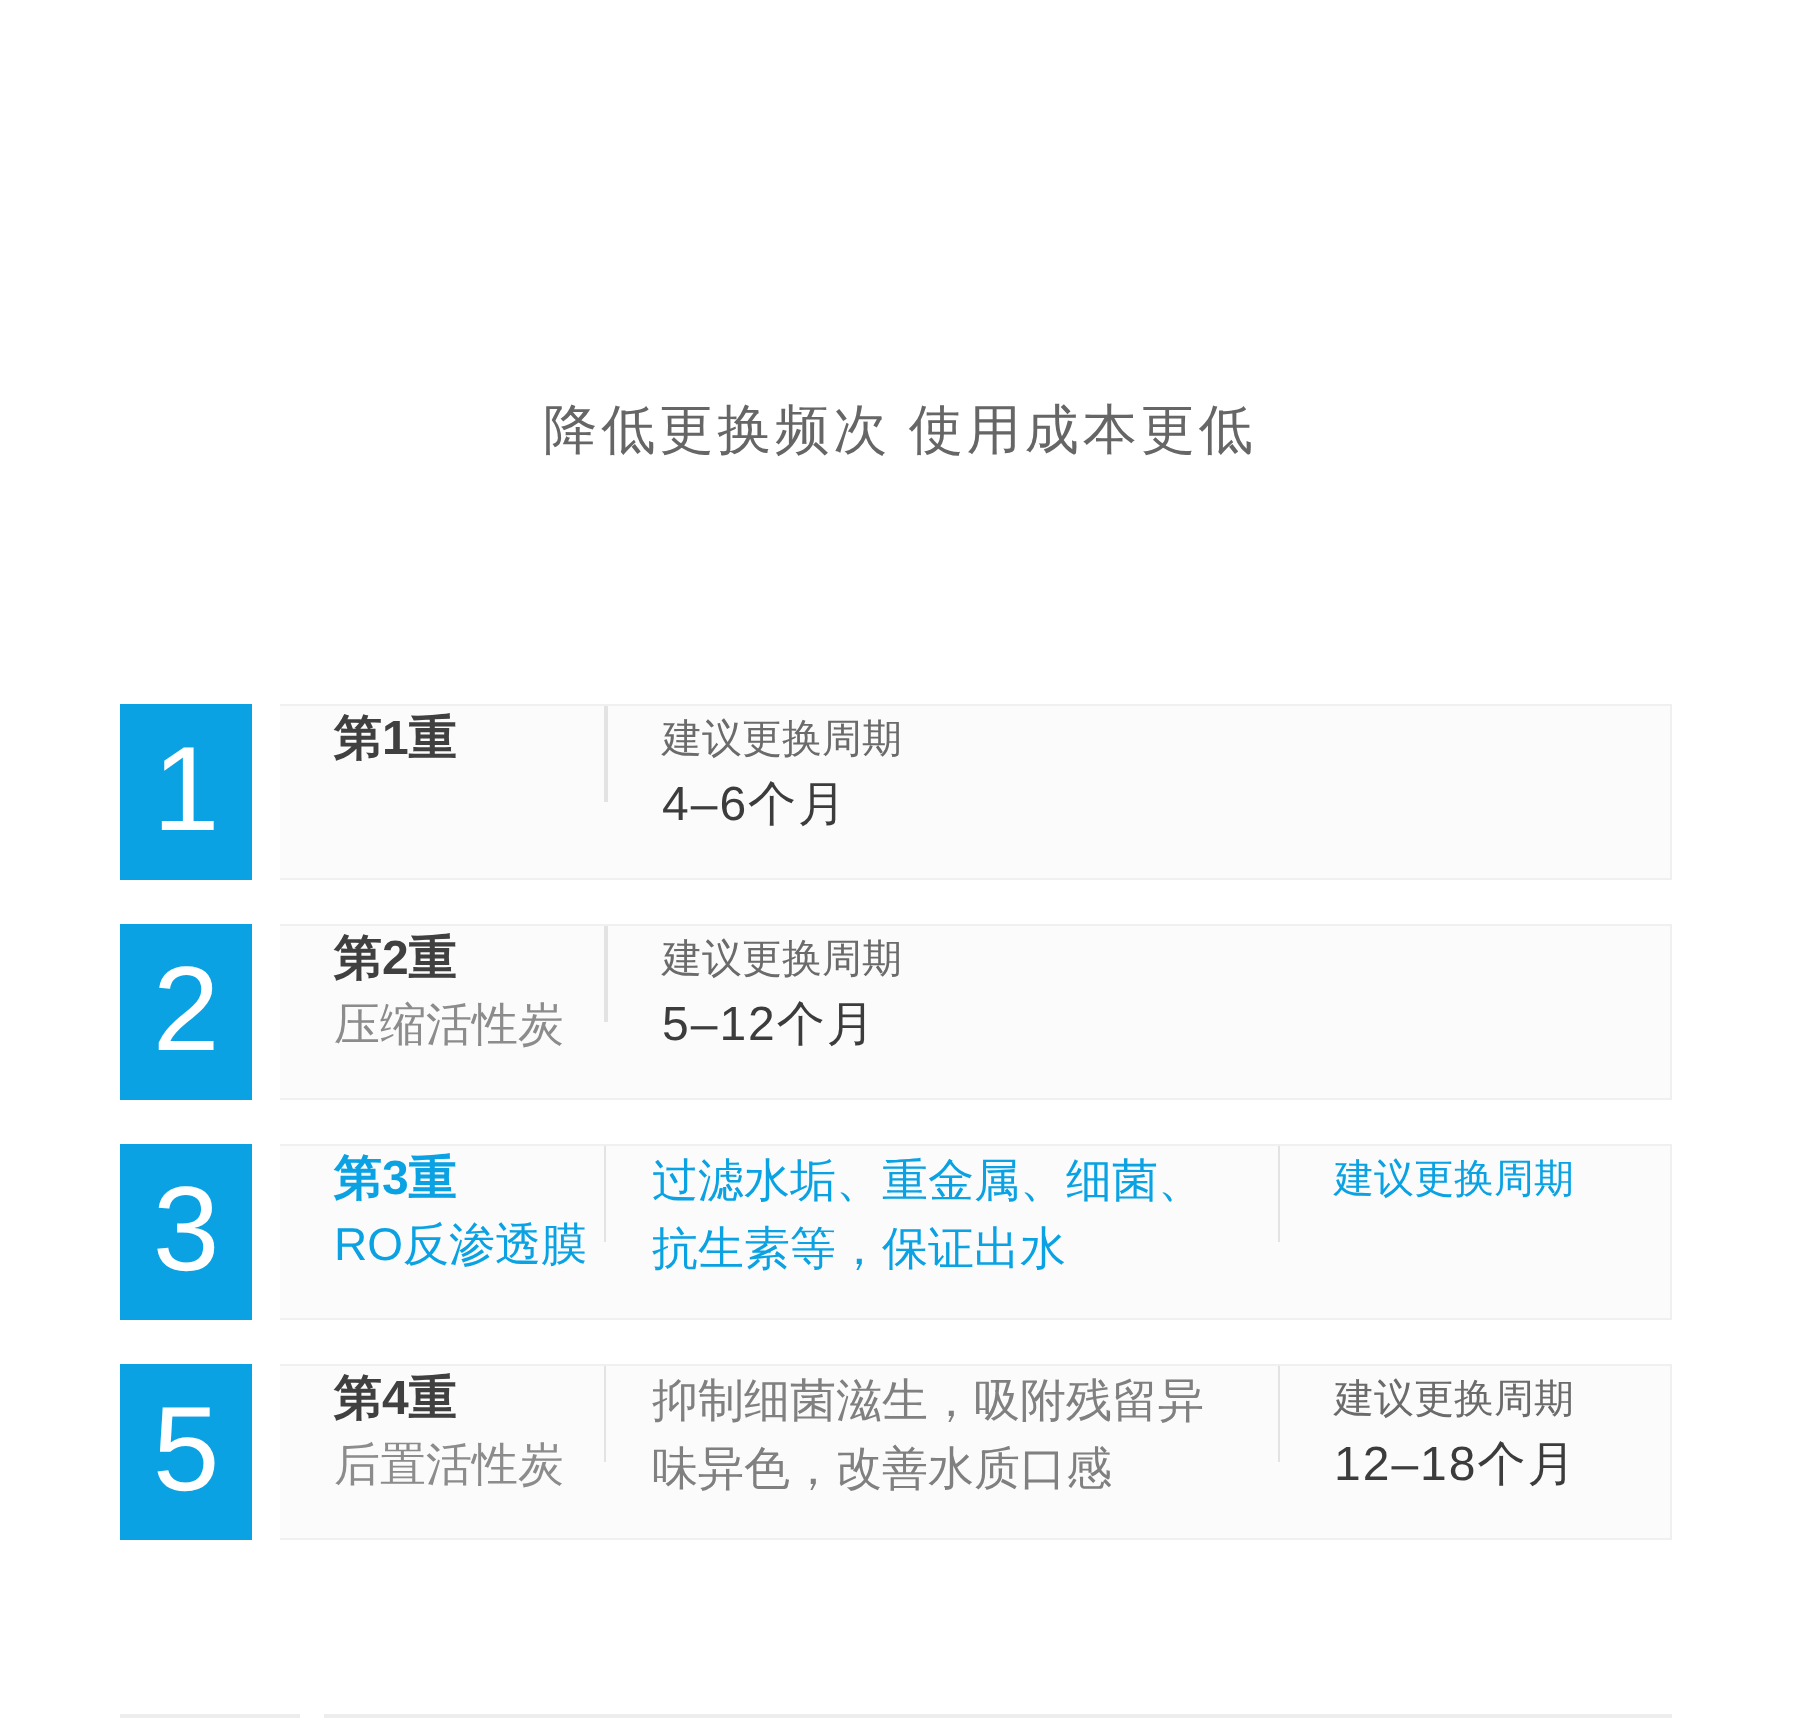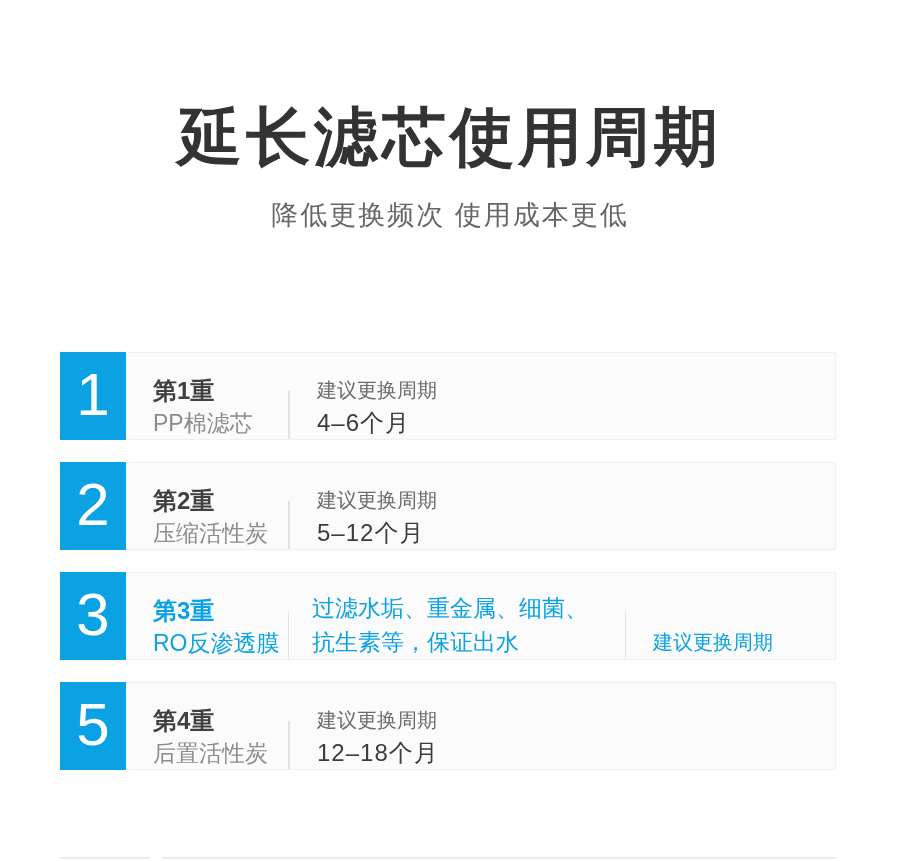--- a/index.html
+++ b/index.html
@@ -8,32 +8,32 @@
     font-family:"Liberation Sans","DejaVu Sans",sans-serif; }
   .page { position:relative; width:900px; height:861px; background:#fff; }
 
   .page-title {
     position:absolute; top:94px; left:0; width:900px;
     text-align:center; font-size:64px; font-weight:bold; color:#333333;
     letter-spacing:4px;
   }
   .page-subtitle {
     position:absolute; top:197px; left:0; width:900px;
-    text-align:center; font-size:27px; color:#666666; letter-spacing:2px;
+    text-align:center; font-size:27px; color:#666666; letter-spacing:2px;font-family:Liberation Serif, serif;
   }
 
   .stage-list { position:absolute; left:60px; top:352px; width:776px; }
   .row { display:flex; height:88px; margin-bottom:22px; }
   .num {
     width:66px; flex:0 0 66px; background:var(--accent); color:#ffffff;
     font-size:60px; font-weight:300; line-height:86px; text-align:center;
   }
   .box {
     flex:1; background:#fbfbfb; border:1px solid #f0f0f0; border-left:none;
-    display:flex; align-items:flex-end;
+    display:flex; align-items:flex-start;margin-left:14px;
   }
   .col-stage { width:162px; flex:0 0 162px; padding-left:27px; }
   .stage-title { font-size:24px; font-weight:bold; color:#404040; line-height:34px; }
   .stage-name  { font-size:23px; color:#8c8c8c; line-height:31px; }
   .vdiv { width:1px; flex:0 0 1px; height:48px; background:#e3e3e3; }
   .col-desc {
     width:336px; flex:0 0 336px; padding-left:23px; padding-right:8px;
     font-size:23px; color:#808080; line-height:34px; white-space:pre-line;
   }
   .col-period { flex:1; padding-left:27px; }
@@ -50,30 +50,28 @@
   
   .next-section-hint { position:absolute; left:60px; top:857px; width:776px; height:2px; }
   .next-section-hint .seg1 { position:absolute; left:0; top:0; width:90px; height:2px; background:#ededed; }
   .next-section-hint .seg2 { position:absolute; left:102px; top:0; right:0; height:2px; background:#ededed; }
 </style>
 </head>
 <body>
 
 <div class="page">
 
-  <div class="page-title">延长滤芯使用周期</div>
   <div class="page-subtitle">降低更换频次 使用成本更低</div>
 
   <div class="stage-list" id="rows">
   <div class="row">
     <div class="num">1</div>
     <div class="box">
       <div class="col-stage">
         <div class="stage-title">第1重</div>
-        <div class="stage-name">PP棉滤芯</div>
       </div>
       <div class="vdiv"></div>
       <div class="vdiv"></div>
       <div class="col-period">
         <div class="period-label">建议更换周期</div>
         <div class="period-value">4–6个月</div>
       </div>
     </div>
   </div>
 
@@ -111,20 +109,22 @@
   </div>
 
   <div class="row">
     <div class="num">5</div>
     <div class="box">
       <div class="col-stage">
         <div class="stage-title">第4重</div>
         <div class="stage-name">后置活性炭</div>
       </div>
       <div class="vdiv"></div>
+      <div class="col-desc">抑制细菌滋生，吸附残留异
+味异色，改善水质口感</div>
       <div class="vdiv"></div>
       <div class="col-period">
         <div class="period-label">建议更换周期</div>
         <div class="period-value">12–18个月</div>
       </div>
     </div>
   </div>
 </div>
 
   <div class="next-section-hint">

